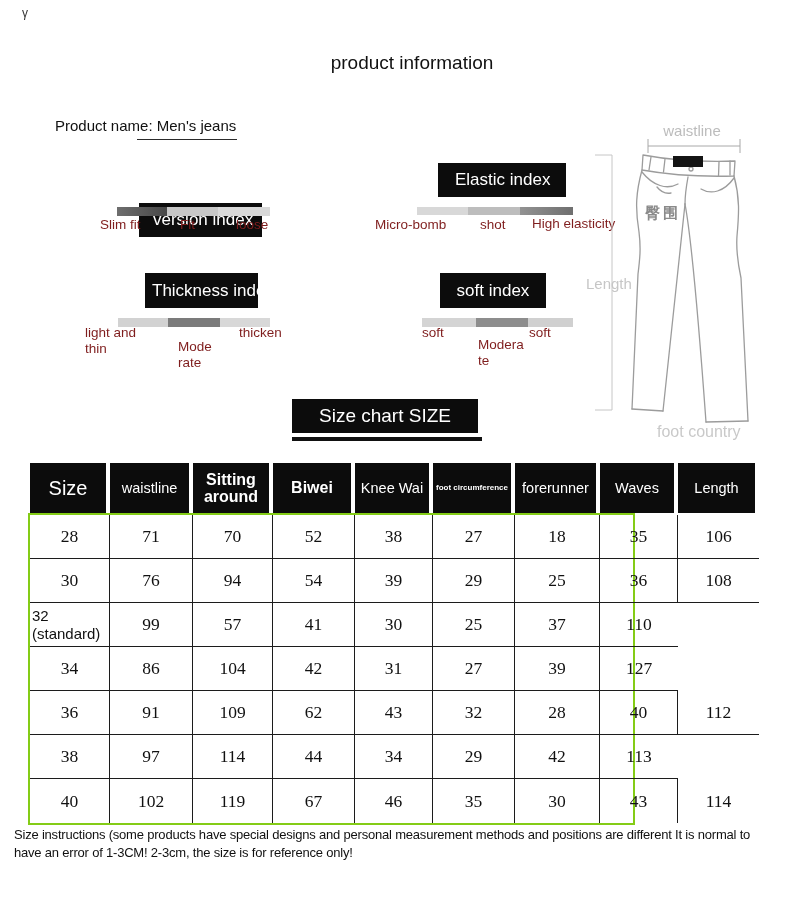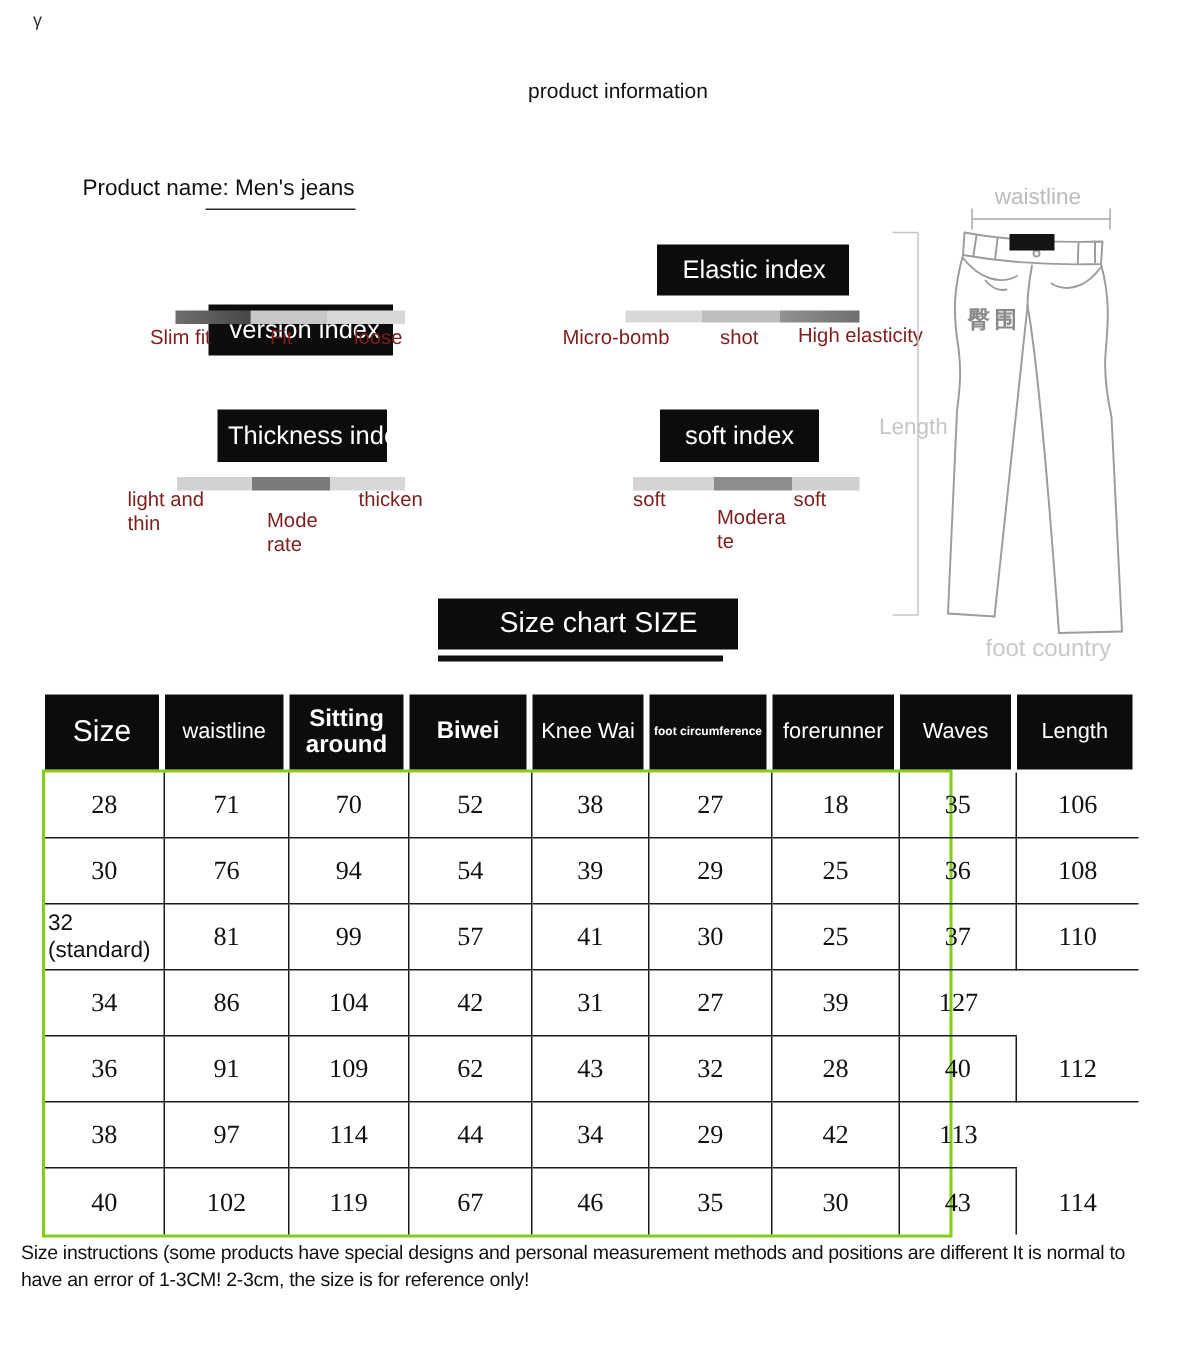--- a/index.html
+++ b/index.html
@@ -2,21 +2,21 @@
 <html><head>
 <meta charset="utf-8">
 <style>
   html,body{margin:0;padding:0;background:#fff;}
   .page{position:relative;width:790px;height:900px;background:#ffffff;overflow:hidden;
         font-family:"Liberation Sans","DejaVu Sans",sans-serif;color:#1a1a1a;}
 
   .corner{position:absolute;left:22px;top:6px;font-size:12px;color:#333;}
 
   .title{position:absolute;left:0;top:52px;width:100%;margin:0;text-align:center;
-         padding-left:34px;box-sizing:border-box;font-size:14px;font-weight:400;color:#111;}
+         padding-left:34px;box-sizing:border-box;font-size:19px;font-weight:400;color:#111;}
 
   .product-name{position:absolute;left:55px;top:117px;font-size:15px;color:#111;}
   .pn-underline{position:absolute;left:137px;top:139px;width:100px;height:0;
                 border-top:1.5px solid #2b2b2b;}
 
   
   .index-card{position:absolute;}
   .index-box{position:absolute;background:#0c0c0c;color:#fff;font-size:17px;
              display:flex;align-items:center;white-space:nowrap;overflow:hidden;}
   .bar{position:absolute;display:flex;}
@@ -58,21 +58,21 @@
   #card-soft .bar{left:32px;top:48px;width:151px;height:9px;}
   #card-soft .s1{width:36%;background:#d4d4d4;}
   #card-soft .s2{width:34%;background:#8d8d8d;}
   #card-soft .s3{width:30%;background:#d0d0d0;}
   #card-soft .la{left:32px;top:55px;}
   #card-soft .lb{left:88px;top:67px;width:46px;word-break:break-all;}
   #card-soft .lc{left:139px;top:55px;}
 
   
   .sc-title{position:absolute;left:292px;top:399px;width:186px;height:34px;background:#0c0c0c;
-            color:#fff;font-size:19px;display:flex;align-items:center;justify-content:center;padding-left:14px;}
+            color:#fff;font-size:19px;display:flex;align-items:center;justify-content:center;}
   .sc-underline{position:absolute;left:292px;top:437px;width:190px;height:3.5px;background:#111;}
 
   
   .sizetable{position:absolute;left:28px;top:463px;width:607px;}
   .thead,.trow{display:grid;grid-template-columns:80px 83px 80px 82px 78px 82px 85px 78px 81px;}
   .thead{height:50px;}
   .hcell{background:#0c0c0c;color:#fff;margin:0 2px;display:flex;align-items:center;
          justify-content:center;text-align:center;font-size:14.5px;overflow:hidden;}
   .hcell.h-large{font-size:20px;}
   .hcell.h-bold{font-weight:bold;font-size:16px;}
@@ -217,21 +217,20 @@
           <div class="cell">94</div>
           <div class="cell">54</div>
           <div class="cell">39</div>
           <div class="cell">29</div>
           <div class="cell">25</div>
           <div class="cell">36</div>
           <div class="cell">108</div>
         </div>
         <div class="trow">
           <div class="cell long">32 (standard)</div>
-          <div class="cell">81</div>
           <div class="cell">99</div>
           <div class="cell">57</div>
           <div class="cell">41</div>
           <div class="cell">30</div>
           <div class="cell">25</div>
           <div class="cell">37</div>
           <div class="cell">110</div>
         </div>
         <div class="trow">
           <div class="cell">34</div>

